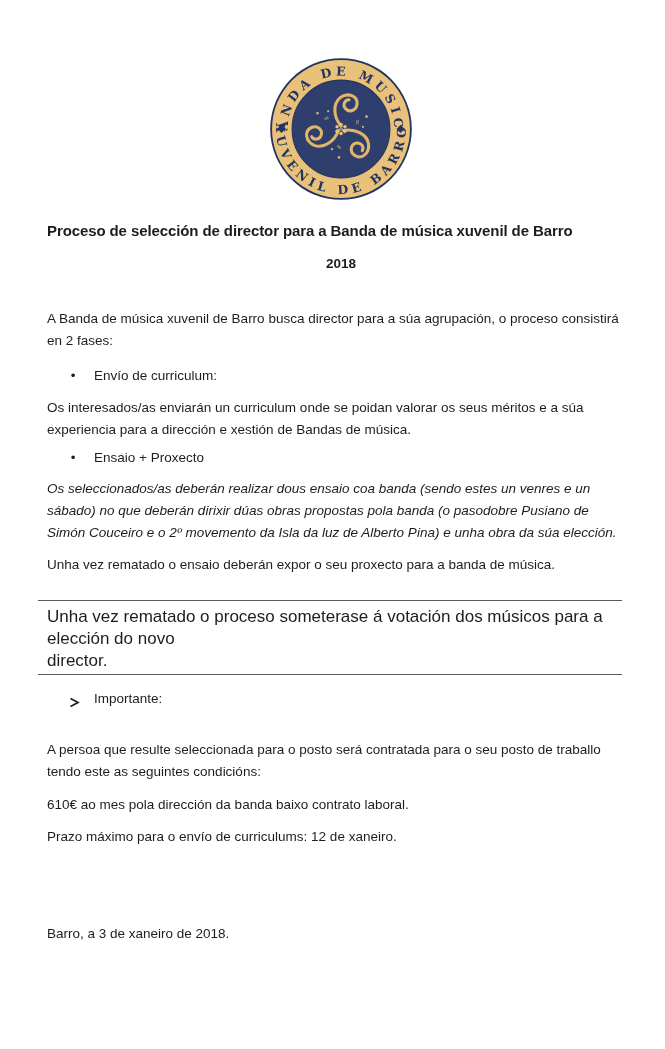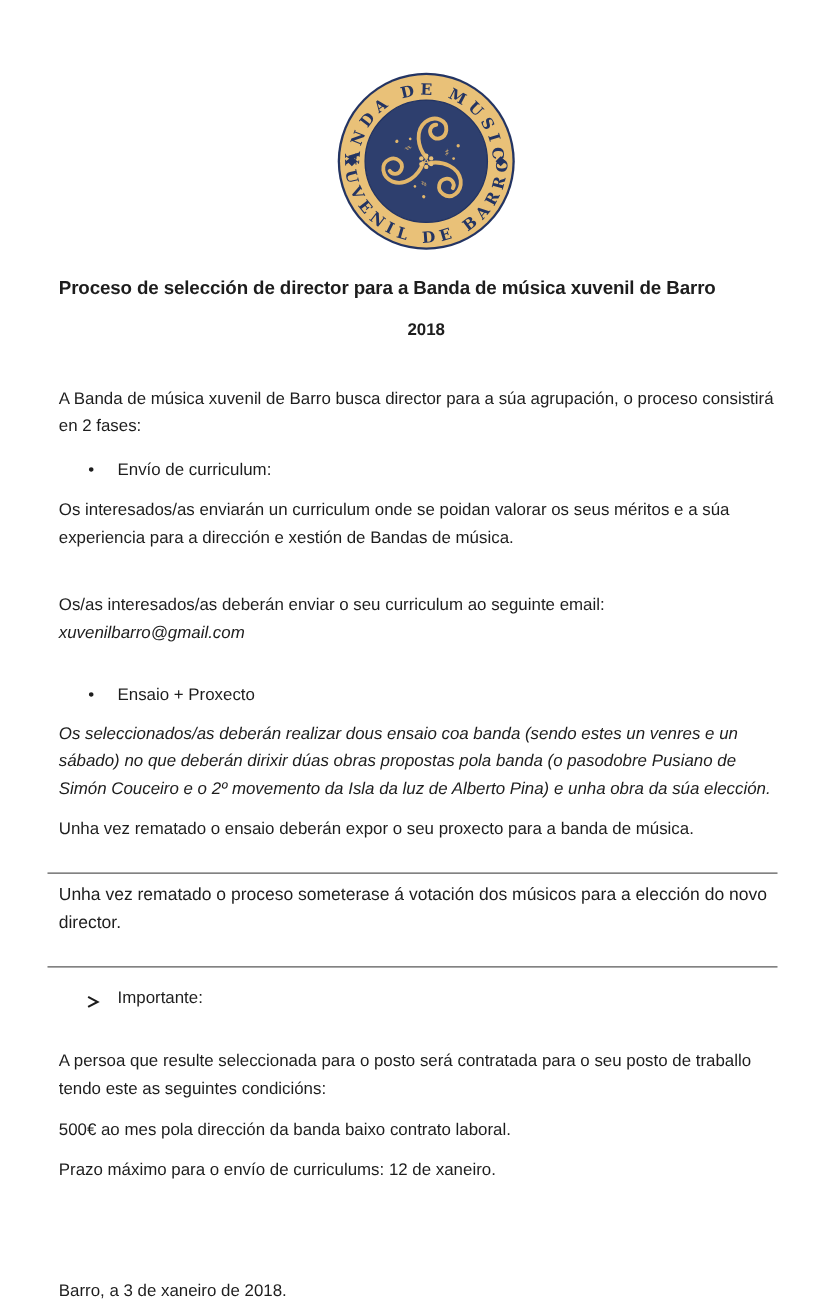--- a/index.html
+++ b/index.html
@@ -57,22 +57,22 @@
     width: 12px;
     flex: 0 0 12px;
     margin-right: 13px;
     padding-top: 5px;
   }
   .bold { font-weight: normal; }
   .callout {
     margin: 24px 13px 0 -9px;
     border-top: 1px solid #595959;
     border-bottom: 1px solid #595959;
-    padding: 5px 0 25px 9px;
-    font-size: 14px;
+    padding: 5px 0 2px 9px;
+    font-size: 17px;
     line-height: 22px;
     white-space: pre-line;
   }
   .email-line { display: block; font-style: italic; }
   .mt33 { margin-top: 33px; }
   .mt13 { margin-top: 13px; }
   .mt12 { margin-top: 24px; }
   .mt11 { margin-top: 11px; }
   .mt10 { margin-top: 10px; }
   .mt9  { margin-top: 9px; font-style: italic; }
@@ -143,24 +143,20 @@
 en 2 fases:</p>
 
   <div class="bullet-row mt13">
     <span class="marker">•</span>
     <span><span>Envío de </span><span class="bold">curriculum:</span></span>
   </div>
 
   <p class="para mt10">Os interesados/as enviarán un curriculum onde se poidan valorar os seus méritos e a súa
 experiencia para a dirección e xestión de Bandas de música.</p>
 
-  <p class="para mt10">
-    <span>Os/as interesados/as deberán enviar o seu curriculum ao seguinte email:</span>
-    <span class="email-line">xuvenilbarro@gmail.com</span>
-  </p>
 
   <div class="bullet-row mt6">
     <span class="marker">•</span>
     <span class="bold">Ensaio +  Proxecto</span>
   </div>
 
   <p class="para mt9">Os seleccionados/as deberán realizar dous ensaio coa banda (sendo estes un venres e un
 sábado) no que deberán dirixir dúas obras propostas pola banda (o pasodobre Pusiano de
 Simón Couceiro e o 2º movemento da Isla da luz de Alberto Pina) e unha obra da súa elección.</p>
 
@@ -174,19 +170,19 @@
       <svg width="11" height="11" viewBox="0 0 11 11" xmlns="http://www.w3.org/2000/svg">
         <path d="M1.5,1.5 L9,5.5 L1.5,9.5" fill="none" stroke="#1d1d1d" stroke-width="1.7"></path>
       </svg>
     </span>
     <span class="bold">Importante:</span>
   </div>
 
   <p class="para mt12">A persoa que resulte seleccionada para o posto será contratada para o seu posto de traballo
 tendo este as seguintes condicións:</p>
 
-  <p class="para mt11">500€ ao mes pola dirección da banda baixo contrato laboral.</p>
+  <p class="para mt11">610€ ao mes pola dirección da banda baixo contrato laboral.</p>
 
   <p class="para mt10">Prazo máximo para o envío de curriculums: 12 de xaneiro.</p>
 
   <p class="para footer-date">Barro, a 3 de xaneiro de 2018.</p>
 
 </div>
 
 </body></html>

